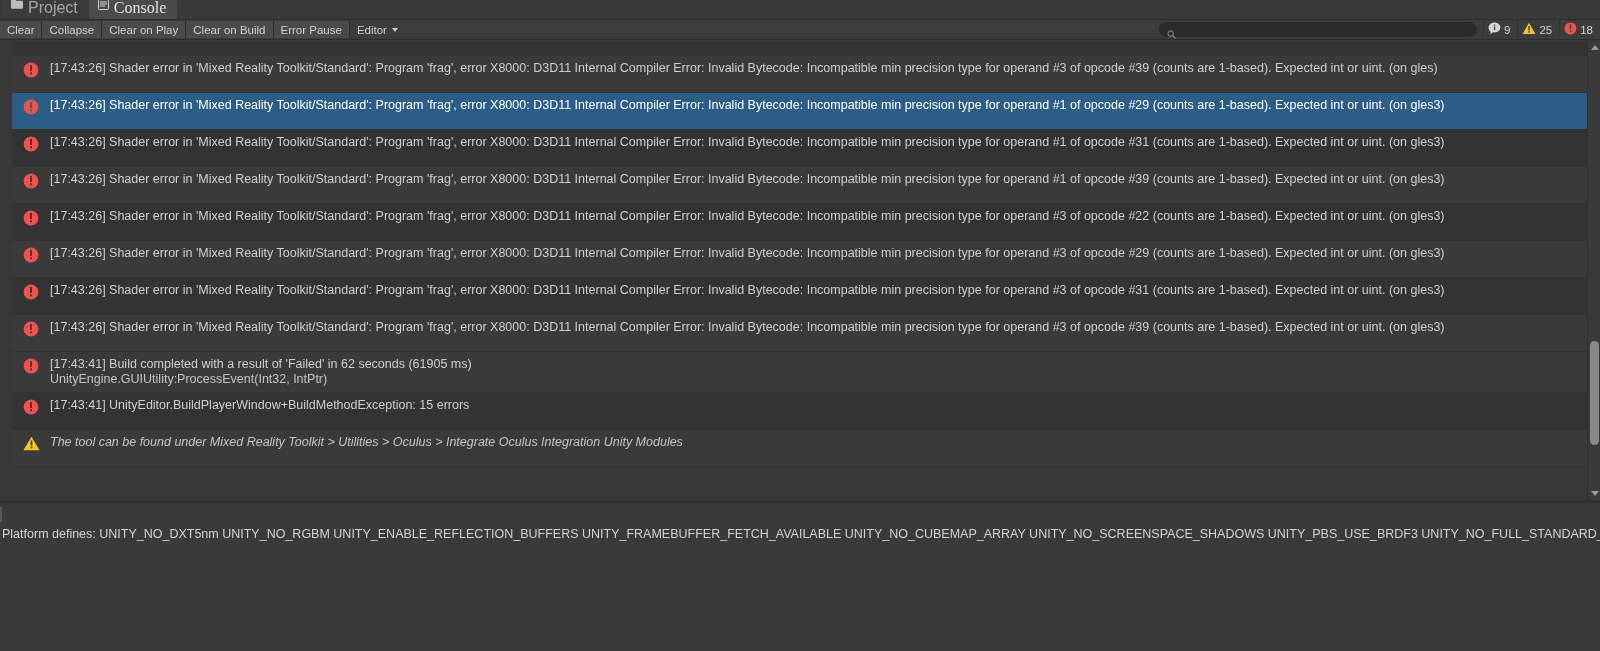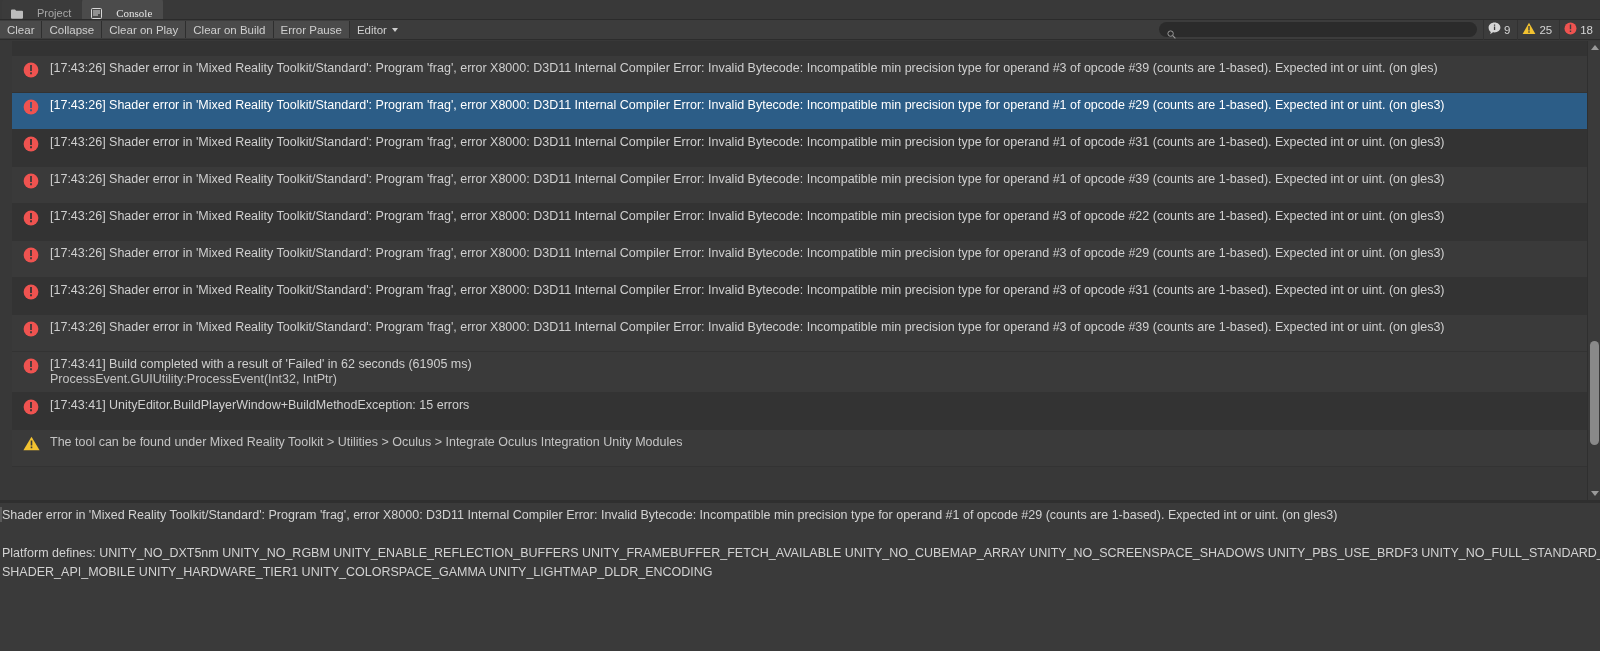--- a/index.html
+++ b/index.html
@@ -17,24 +17,24 @@
     background: #393939;
     display: flex;
     align-items: flex-end;
     padding-left: 2px;
     border-bottom: 1px solid #2b2b2b;
     position: relative;
   }
   .tab {
     height: 20px;
     display: flex;
-    align-items: flex-end;
-    gap: 14px;
+    align-items: flex-start;
+    gap: 5px;
     padding: 0 11px 0 9px;
-    font-size: 11px;
+    font-size: 16px;
     color: #b6b6b6;
     border-top-left-radius: 3px;
     border-top-right-radius: 3px;
     white-space: nowrap;
   }
   .tab.inactive { background: #3b3b3b; color: #a6a6a6; }
   .tab.active { background: #4b4b4b; color: #e4e4e4; font-family: Liberation Serif, serif; }
   .tab-icon { display: inline-flex; align-items: center; }
 
   
@@ -135,21 +135,21 @@
   }
   .msg {
     font-size: 12.5px;
     color: #cfcfcf;
     line-height: 15px;
     white-space: nowrap;
     padding-right: 20px;
   }
   .row.selected .msg { color: #ffffff; }
   .msg .sub { display: block; color: #c4c4c4; }
-  .msg .italic { }
+  .msg .italic { font-style: italic; }
 
   
   .err-ico { width: 16px; height: 16px; }
   .warn-ico { width: 17px; height: 15px; }
 
   
   .vscroll {
     position: absolute;
     top: 41px;
     right: 0;
@@ -397,21 +397,21 @@
 
   <div class="row even">
     <div class="icon-cell">
       <svg class="err-ico" viewBox="0 0 16 16">
           <circle cx="8" cy="8" r="7.4" fill="#ef5350"></circle>
           <path d="M7.1 3h1.8v6H7.1zM7.1 10.2h1.8v2H7.1z" fill="#3a3a3a"></path>
         </svg>
     </div>
     <div class="msg">
       <span>[17:43:41] Build completed with a result of 'Failed' in 62 seconds (61905 ms)</span>
-      <span class="sub">ProcessEvent.GUIUtility:ProcessEvent(Int32, IntPtr)</span>
+      <span class="sub">UnityEngine.GUIUtility:ProcessEvent(Int32, IntPtr)</span>
     </div>
   </div>
 
   <div class="row odd">
     <div class="icon-cell">
       <svg class="err-ico" viewBox="0 0 16 16">
           <circle cx="8" cy="8" r="7.4" fill="#ef5350"></circle>
           <path d="M7.1 3h1.8v6H7.1zM7.1 10.2h1.8v2H7.1z" fill="#333"></path>
         </svg>
     </div>
@@ -441,17 +441,15 @@
   <div class="vs-thumb"></div>
   <div class="vs-arrow bottom">
     <span class="tri-down"></span>
   </div>
 </div>
 
 <div class="splitter"></div>
 
 <div class="detail">
   <div class="detail-caret"></div>
-  <div class="dline">Shader error in 'Mixed Reality Toolkit/Standard': Program 'frag', error X8000: D3D11 Internal Compiler Error: Invalid Bytecode: Incompatible min precision type for operand #1 of opcode #29 (counts are 1-based). Expected int or uint. (on gles3)</div>
   <div class="dline blank"></div>
   <div class="dline">Platform defines: UNITY_NO_DXT5nm UNITY_NO_RGBM UNITY_ENABLE_REFLECTION_BUFFERS UNITY_FRAMEBUFFER_FETCH_AVAILABLE UNITY_NO_CUBEMAP_ARRAY UNITY_NO_SCREENSPACE_SHADOWS UNITY_PBS_USE_BRDF3 UNITY_NO_FULL_STANDARD_SHADER</div>
-  <div class="dline">SHADER_API_MOBILE UNITY_HARDWARE_TIER1 UNITY_COLORSPACE_GAMMA UNITY_LIGHTMAP_DLDR_ENCODING</div>
 </div>
 
 </body></html>

